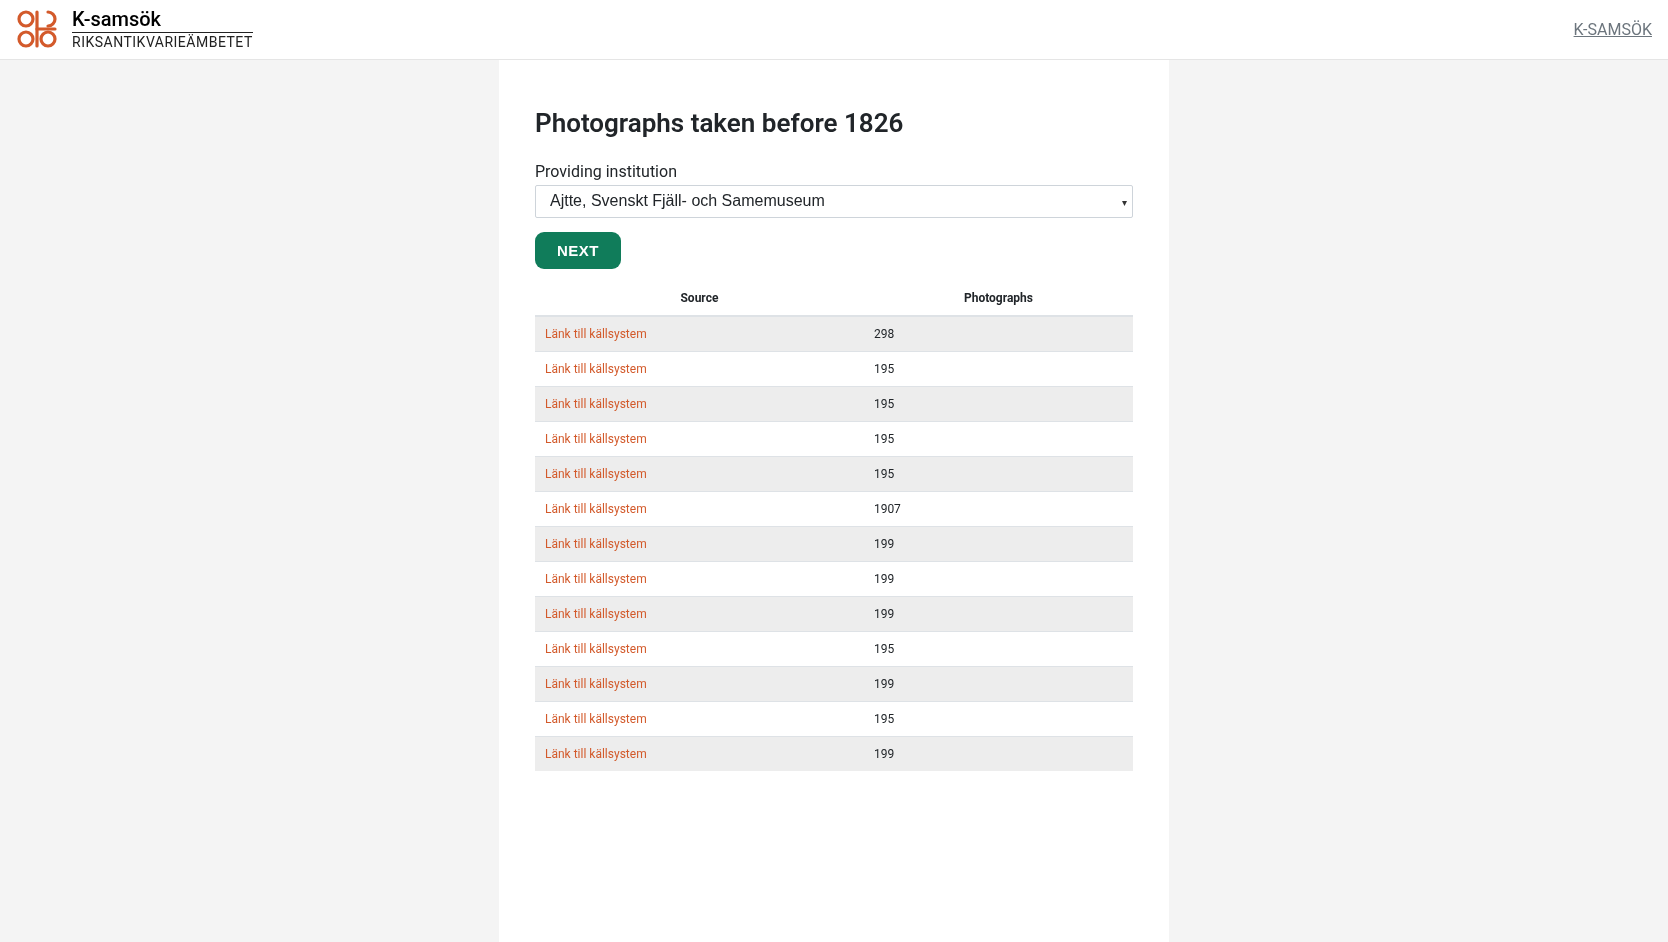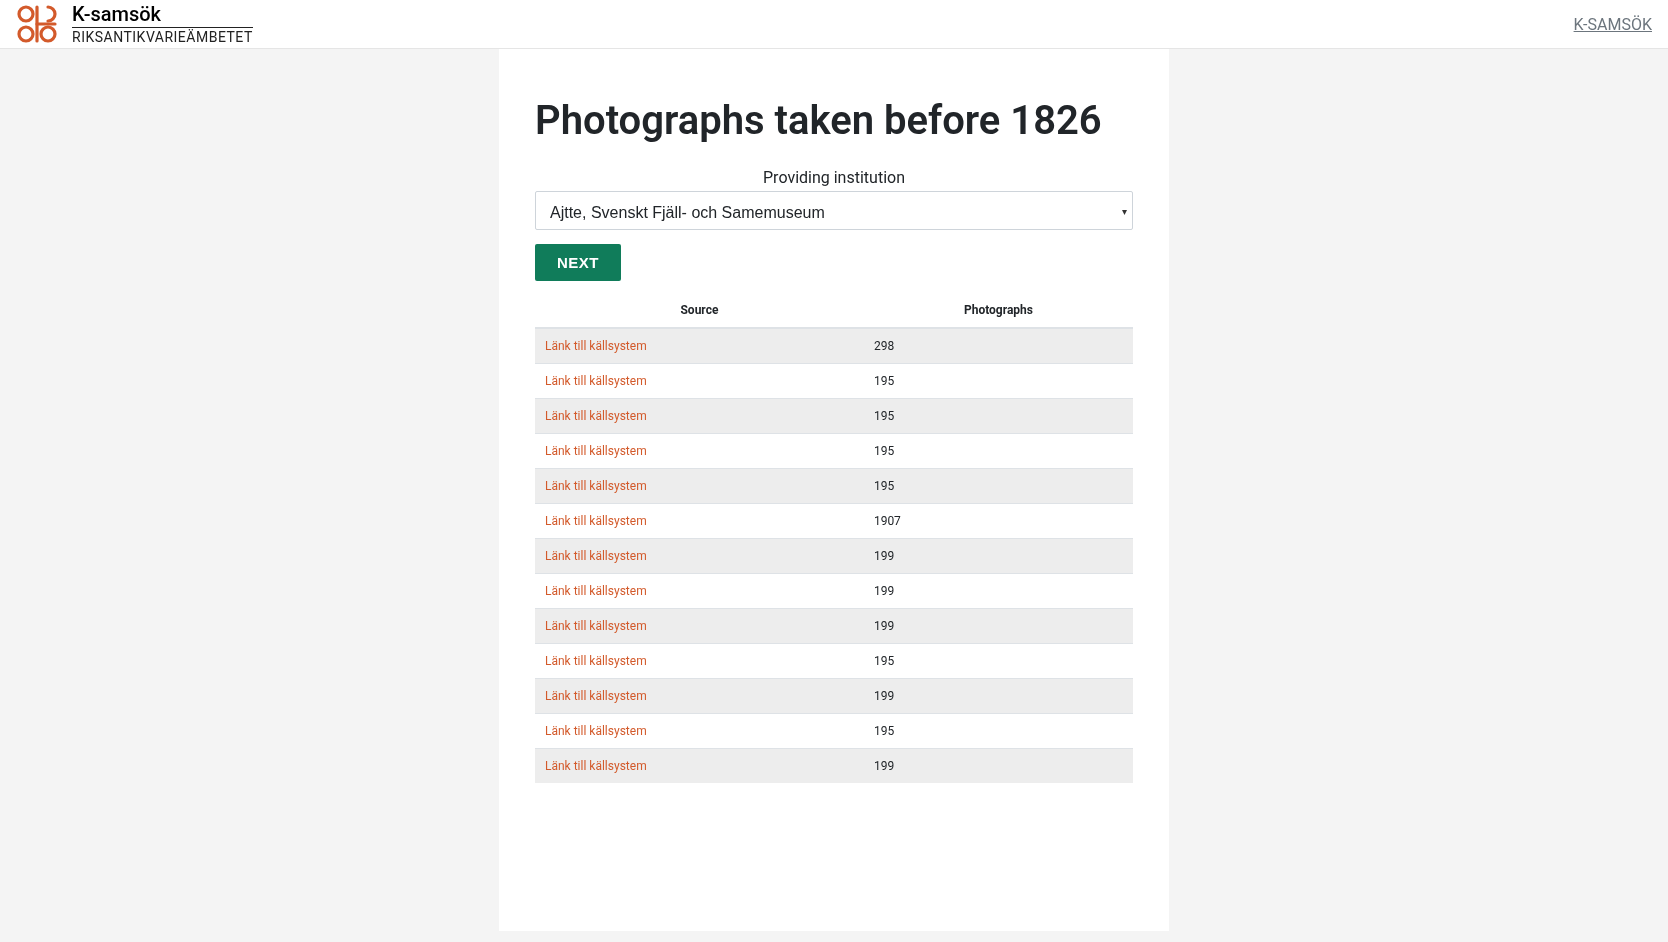--- a/index.html
+++ b/index.html
@@ -8,21 +8,21 @@
       background: #f4f4f4;
       color: #212529;
     }
     .header {
       background: #fff;
       border-bottom: 1px solid #e5e5e5;
       display: flex;
       align-items: center;
       justify-content: space-between;
       padding: 8px 16px;
-      height: 49px;
+      height: 60px;
     }
     .logo {
       display: flex;
       align-items: center;
       gap: 8px;
     }
     .logo-glyph {
       width: 48px;
       height: 40px;
     }
@@ -49,38 +49,37 @@
       font-size: 16px;
     }
     .main {
       max-width: 670px;
       margin: 0 auto;
       background: #fff;
       padding: 48px 36px 60px 36px;
       min-height: calc(100vh - 60px);
     }
     .page-title {
-      font-size: 40px;
+      font-size: 26px;
       font-weight: 600;
       margin-bottom: 24px;
       color: #212529;
     }
     .field-label {
       display: block;
       font-size: 16px;
       margin-bottom: 4px;
       color: #212529;
-      text-align: center;
     }
     .select-wrap {
       position: relative;
     }
     .select {
       width: 100%;
-      padding: 12px 28px 8px 14px;
+      padding: 6px 28px 8px 14px;
       font-size: 16px;
       border: 1px solid #ced4da;
       border-radius: 2px;
       background: #fff;
       appearance: none;
       -webkit-appearance: none;
       -moz-appearance: none;
       color: #212529;
     }
     .select-arrow {
@@ -94,21 +93,21 @@
     }
     .next-btn {
       margin-top: 14px;
       background: #107c5a;
       color: #fff;
       border: none;
       padding: 10px 22px;
       font-size: 15px;
       font-weight: 700;
       letter-spacing: 0.5px;
-      border-radius: 2px;
+      border-radius: 9px;
       cursor: pointer;
     }
     table {
       width: 100%;
       border-collapse: collapse;
       margin-top: 12px;
       font-size: 12px;
     }
     thead th {
       text-align: center;

